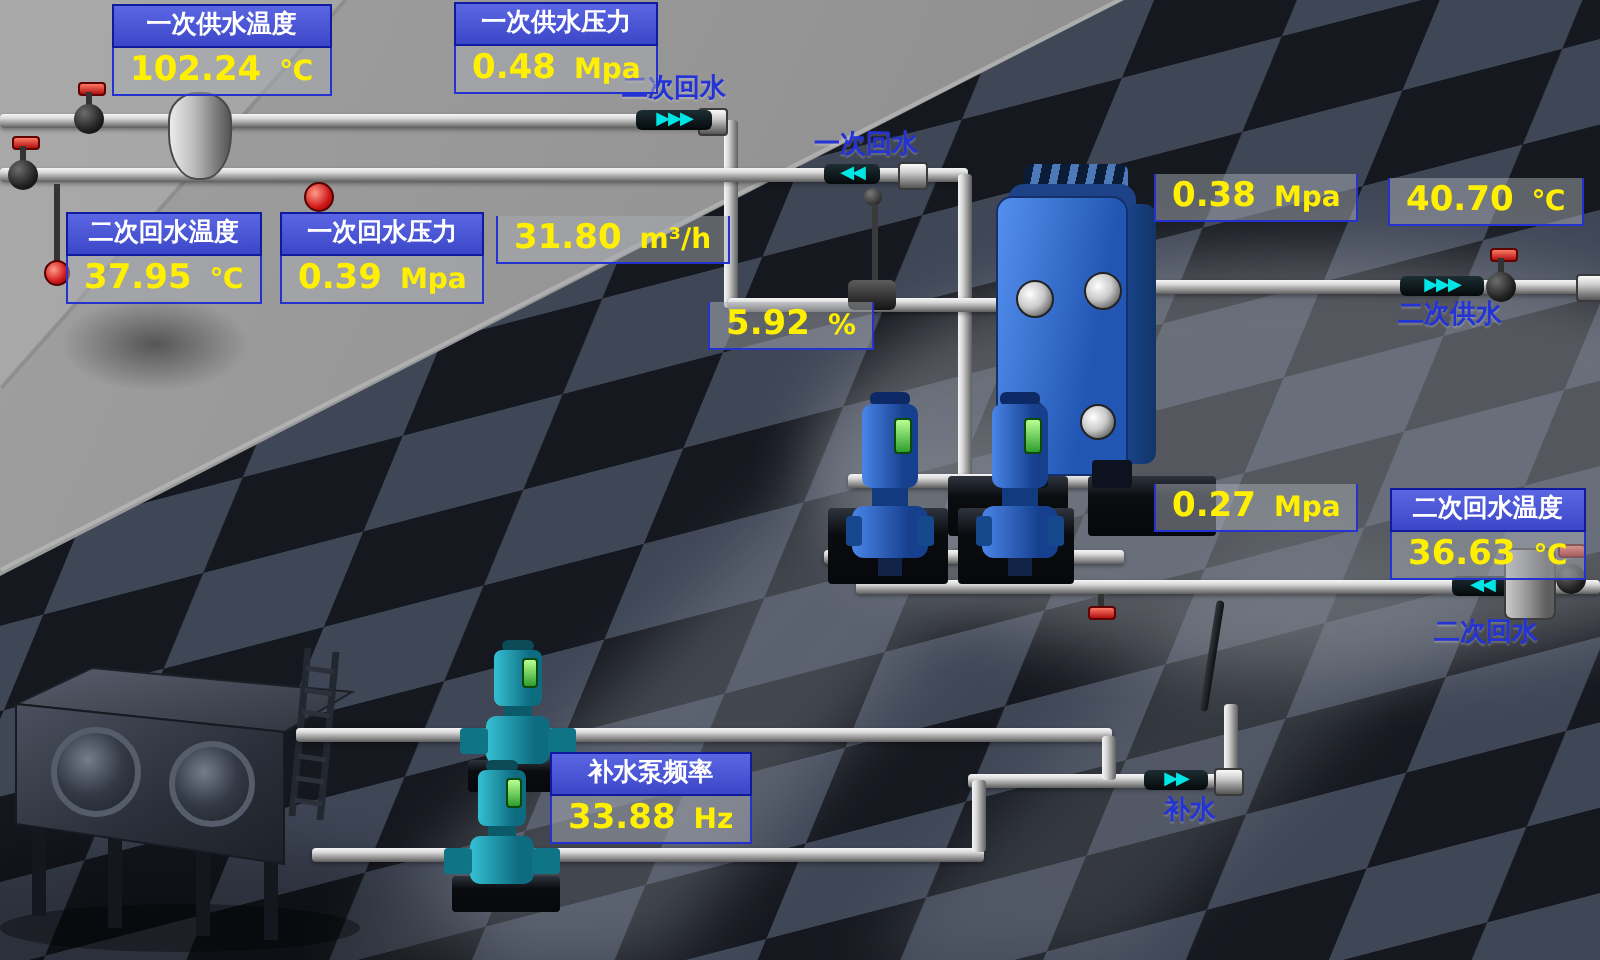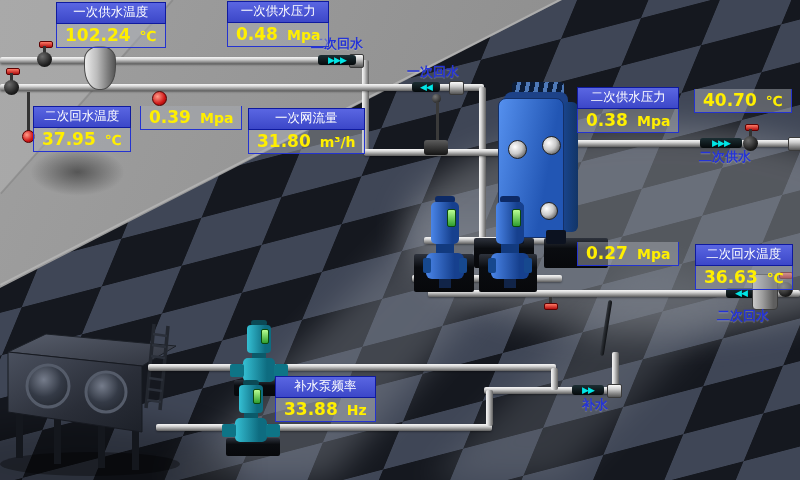--- a/index.html
+++ b/index.html
@@ -37,21 +37,21 @@
       background:linear-gradient(#ff7a66,#b01010);border:1px solid #5e0202;}
   .gauge{position:absolute;border-radius:50%;z-index:5;border:1px solid #550000;
       background:radial-gradient(circle at 35% 35%,#ff9c8a,#d01818 60%,#7a0303);}
   
   .flow{position:absolute;height:10px;z-index:5;border-radius:3px;
       background:linear-gradient(#1c2e33,#05090b);display:flex;align-items:center;
       justify-content:center;color:#00e6e6;font-size:9px;letter-spacing:-1px;line-height:1;}
   
   .panel{position:absolute;z-index:20;white-space:nowrap;display:inline-block;}
   .panel .hd{display:block;background:linear-gradient(#5a66e2,#3c47c8);color:#fff;
-      border:1px solid #0f1a9e;padding:1px 8px 2px;font-size:12.5px;font-weight:normal;text-align:center;}
+      border:1px solid #0f1a9e;padding:1px 8px 2px;font-size:12.5px;font-weight:bold;text-align:center;}
   .panel .vrow{display:flex;align-items:baseline;gap:9px;background:rgba(168,172,180,.5);
       border:1px solid #2433d0;border-top:0;padding:1px 8px 2px;}
   .panel .val{color:#ffef00;font-size:17px;font-weight:bold;}
   .panel .unit{color:#ffef00;font-size:14px;font-weight:bold;}
   .pipelbl{position:absolute;z-index:20;color:#2433d6;font-size:13px;font-weight:bold;
       text-shadow:0 1px 1px rgba(255,255,255,.25);}
   
   .hx,.pumpb,.pumpt,.cv,.filter,.cyl{position:absolute;z-index:6;}
   .hx *{position:absolute;}
   .pumpb{width:44px;height:92px;} .pumpb *{position:absolute;}
@@ -286,36 +286,39 @@
       </div>
   </div>
   <div class="panel" style="left:33px;top:106px;">
     <div class="hd">二次回水温度</div>
     <div class="vrow">
         <span class="val">37.95</span>
         <span class="unit">℃</span>
       </div>
   </div>
   <div class="panel" style="left:140px;top:106px;">
+    <div class="hd">一次回水压力</div>
     <div class="vrow">
         <span class="val">0.39</span>
         <span class="unit">Mpa</span>
       </div>
   </div>
   <div class="panel" style="left:248px;top:108px;">
-    <div class="hd">一次网流量</div>
     <div class="vrow">
         <span class="val">31.80</span>
         <span class="unit">m³/h</span>
       </div>
   </div>
   <div class="panel" style="left:354px;top:151px;">
+    <div class="vrow">
+        <span class="val">5.92</span>
+        <span class="unit">%</span>
+      </div>
   </div>
   <div class="panel" style="left:577px;top:87px;">
-    <div class="hd">二次供水压力</div>
     <div class="vrow">
         <span class="val">0.38</span>
         <span class="unit">Mpa</span>
       </div>
   </div>
   <div class="panel" style="left:694px;top:89px;">
     <div class="vrow">
         <span class="val">40.70</span>
         <span class="unit">℃</span>
       </div>

